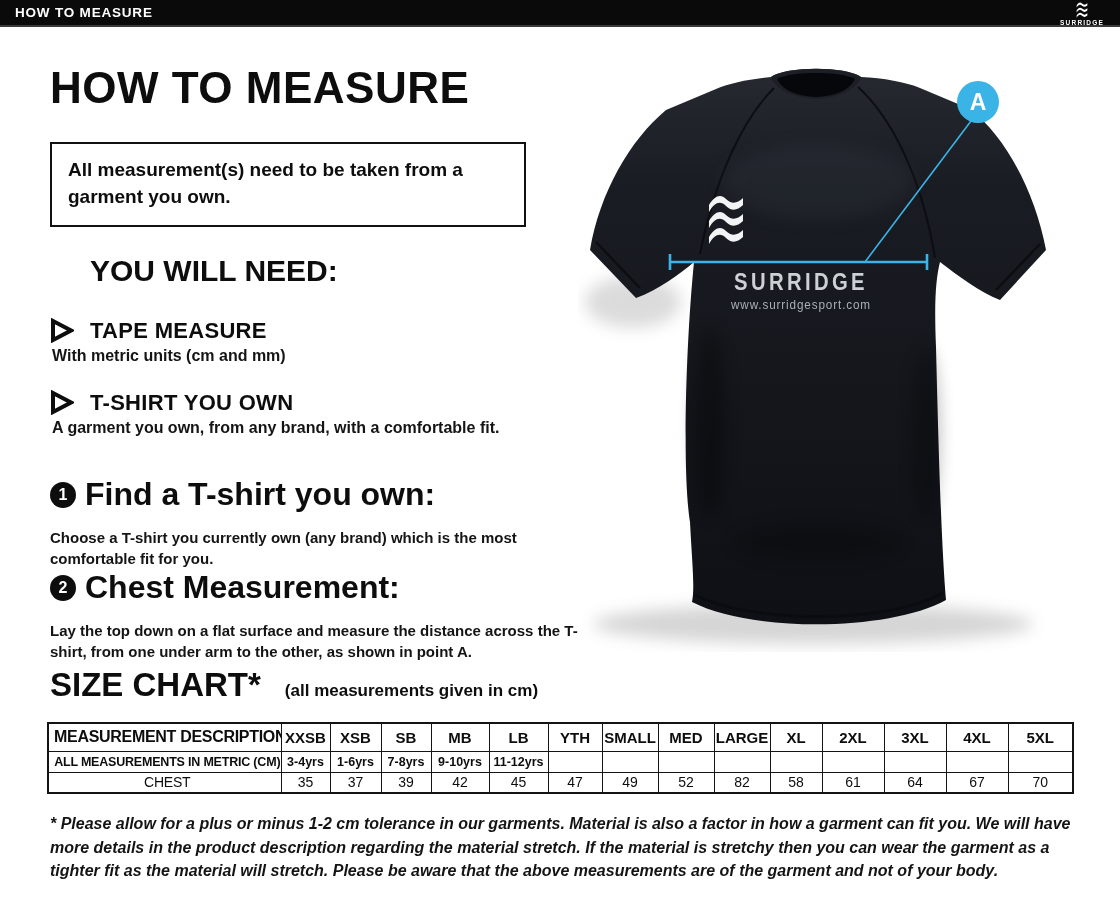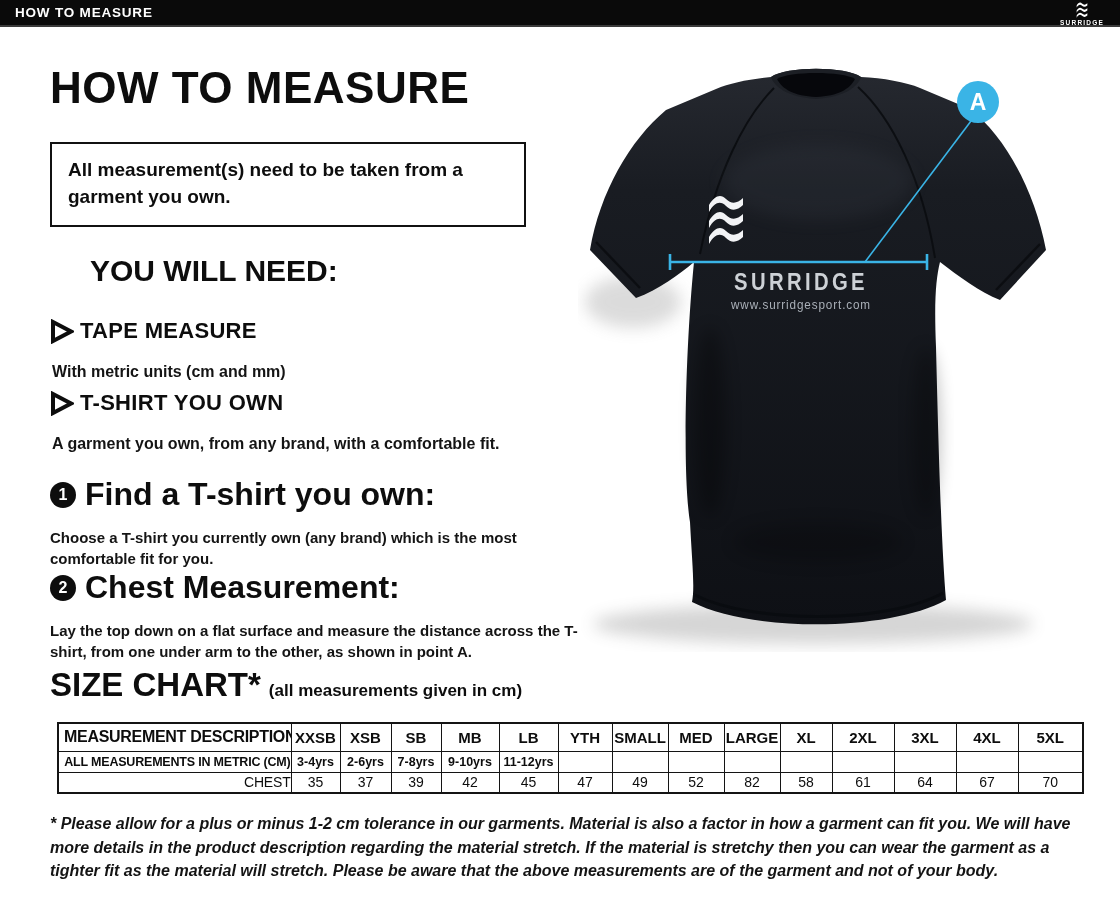--- a/index.html
+++ b/index.html
@@ -50,26 +50,26 @@
   .notice-box p {
     font-size: 19px; font-weight: 700; line-height: 1.42; color: #0d0d0d;
   }
   .ywn-heading {
     position: absolute; left: 50px; top: 254px;
     font-size: 30px; font-weight: 700; color: #0d0d0d; margin-left: 40px;
   }
   .need-item { position: absolute; left: 50px; width: 540px; }
   .need-item.tape { top: 318px; }
   .need-item.tshirt { top: 390px; }
-  .need-title-row { display: flex; align-items: center; gap: 6px; }
+  .need-title-row { display: flex; align-items: flex-start; gap: 16px; }
   .need-title {
     font-size: 22px; font-weight: 700; color: #0d0d0d; letter-spacing: 0.3px;
   }
   .need-desc {
-    font-size: 16px; font-weight: 700; color: #141414; margin-top: 19px; margin-left: 2px;
+    font-size: 16px; font-weight: 700; color: #141414; margin-top: 3px; margin-left: 2px;
   }
   .tri-icon { display: inline-block; width: 24px; height: 25px; }
 
   .step { position: absolute; left: 50px; width: 532px; }
   .step.one { top: 476px; }
   .step.two { top: 569px; }
   .step-title-row { display: flex; align-items: center; gap: 9px; }
   .step-num {
     width: 26px; height: 26px; border-radius: 50%;
     background: #0d0d0d; color: #ffffff;
@@ -79,45 +79,45 @@
   }
   .step-title { font-size: 32px; font-weight: 700; color: #0d0d0d; }
   .step-desc {
     margin-top: 14px;
     font-size: 15px; font-weight: 700; line-height: 1.4; color: #141414;
   }
 
   
   .size-chart-heading {
     position: absolute; left: 50px; top: 666px;
-    display: flex; align-items: baseline; gap: 8px;
+    display: flex; align-items: baseline; gap: 24px;
   }
   .size-chart-title { font-size: 33px; font-weight: 700; color: #0d0d0d; }
   .size-chart-sub { font-size: 17px; font-weight: 700; color: #0d0d0d; }
 
   table.size-table {
-    position: absolute; left: 57px; top: 722px;
+    position: absolute; left: 47px; top: 722px;
     width: 1025px;
     border-collapse: collapse; table-layout: fixed;
     border: 2.5px solid #141414;
   }
   table.size-table th, table.size-table td {
     border: 1.5px solid #141414;
     text-align: center; vertical-align: middle;
     white-space: nowrap; overflow: hidden;
     color: #0d0d0d;
   }
   table.size-table thead th { height: 28px; font-size: 15px; font-weight: 700; }
   table.size-table thead th.desc-col {
     font-size: 16px; text-align: left; padding-left: 5px; letter-spacing: -0.3px;
   }
   table.size-table tbody tr.metric-row td { height: 21px; font-size: 12.5px; font-weight: 700; }
   table.size-table tbody tr.chest-row td { height: 21px; font-size: 14px; font-weight: 400; }
   table.size-table tbody td.row-label {
-    text-align: right; padding-left: 5px; font-weight: 700; font-size: 12.5px;
+    text-align: center; padding-left: 5px; font-weight: 700; font-size: 12.5px;
     letter-spacing: -0.2px;
   }
 
   .footnote {
     position: absolute; left: 50px; top: 812px;
     width: 1028px;
     font-size: 16px; font-weight: 700; font-style: italic;
     line-height: 1.48; color: #141414;
   }
 
@@ -220,21 +220,21 @@
       <th>2XL</th>
       <th>3XL</th>
       <th>4XL</th>
       <th>5XL</th>
     </tr>
   </thead>
   <tbody>
     <tr class="metric-row">
       <td class="row-label">ALL MEASUREMENTS IN METRIC (CM)</td>
       <td>3-4yrs</td>
-      <td>2-6yrs</td>
+      <td>1-6yrs</td>
       <td>7-8yrs</td>
       <td>9-10yrs</td>
       <td>11-12yrs</td>
       <td></td>
       <td></td>
       <td></td>
       <td></td>
       <td></td>
       <td></td>
       <td></td>

